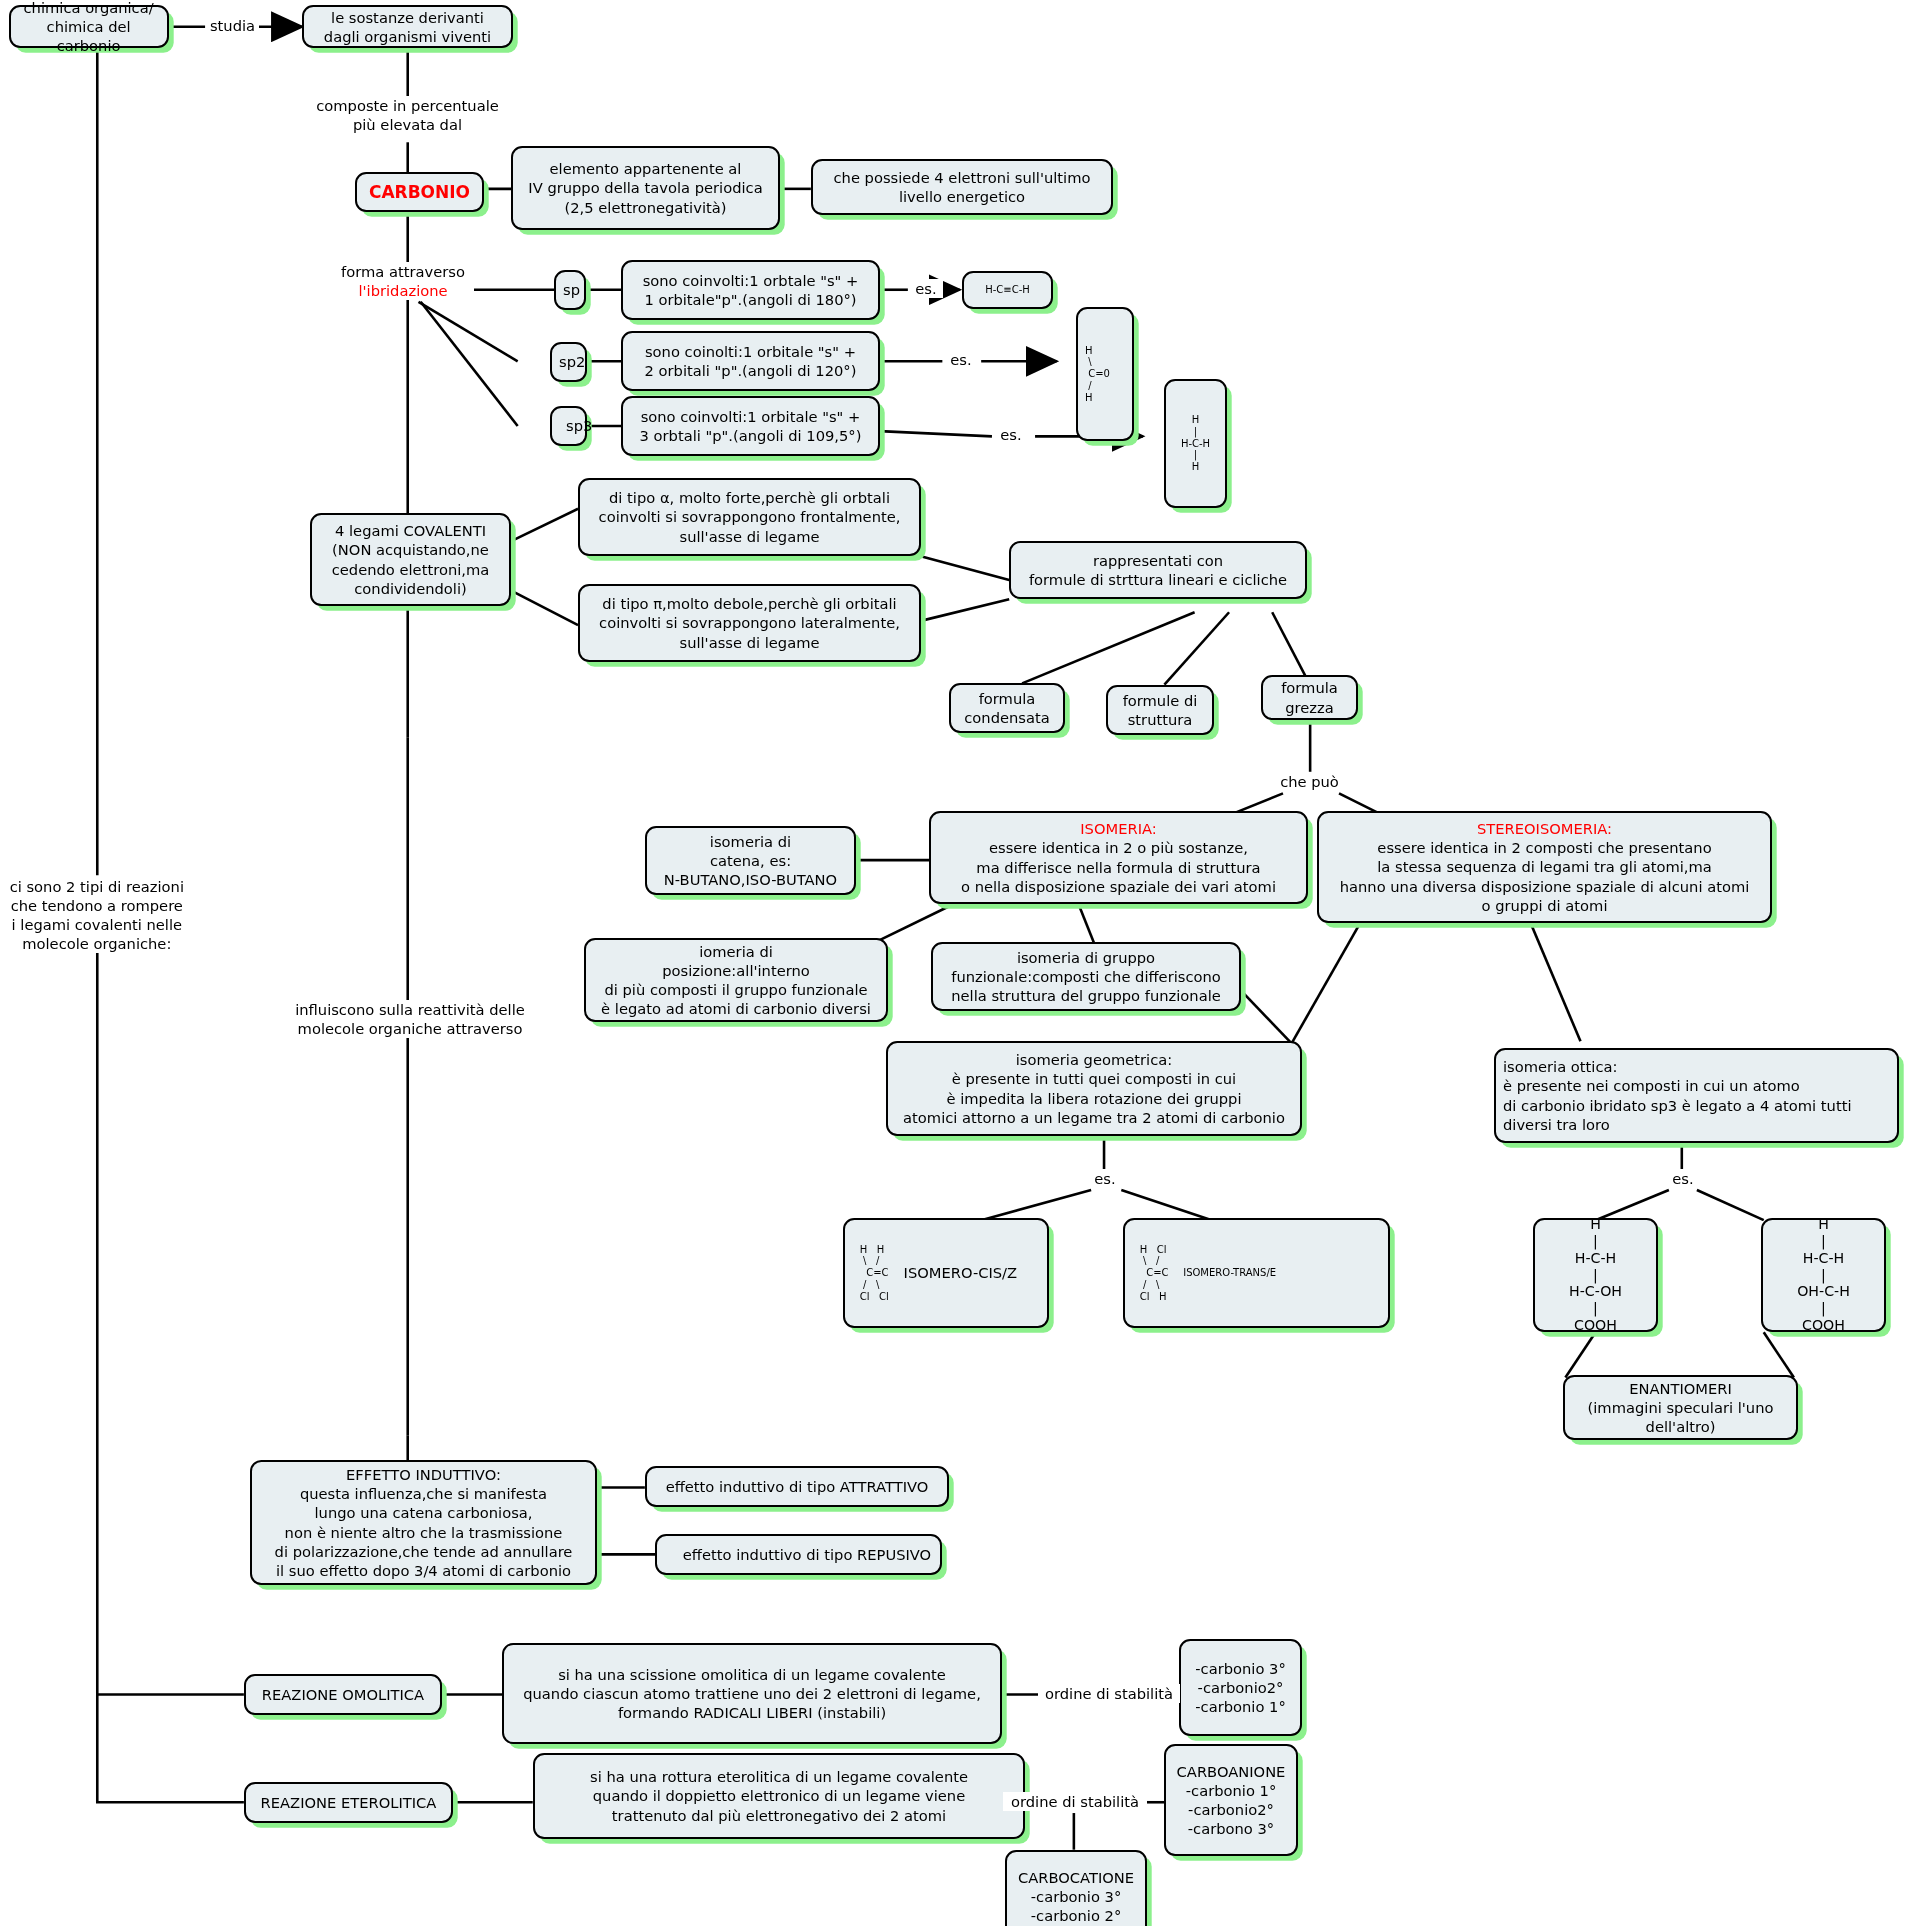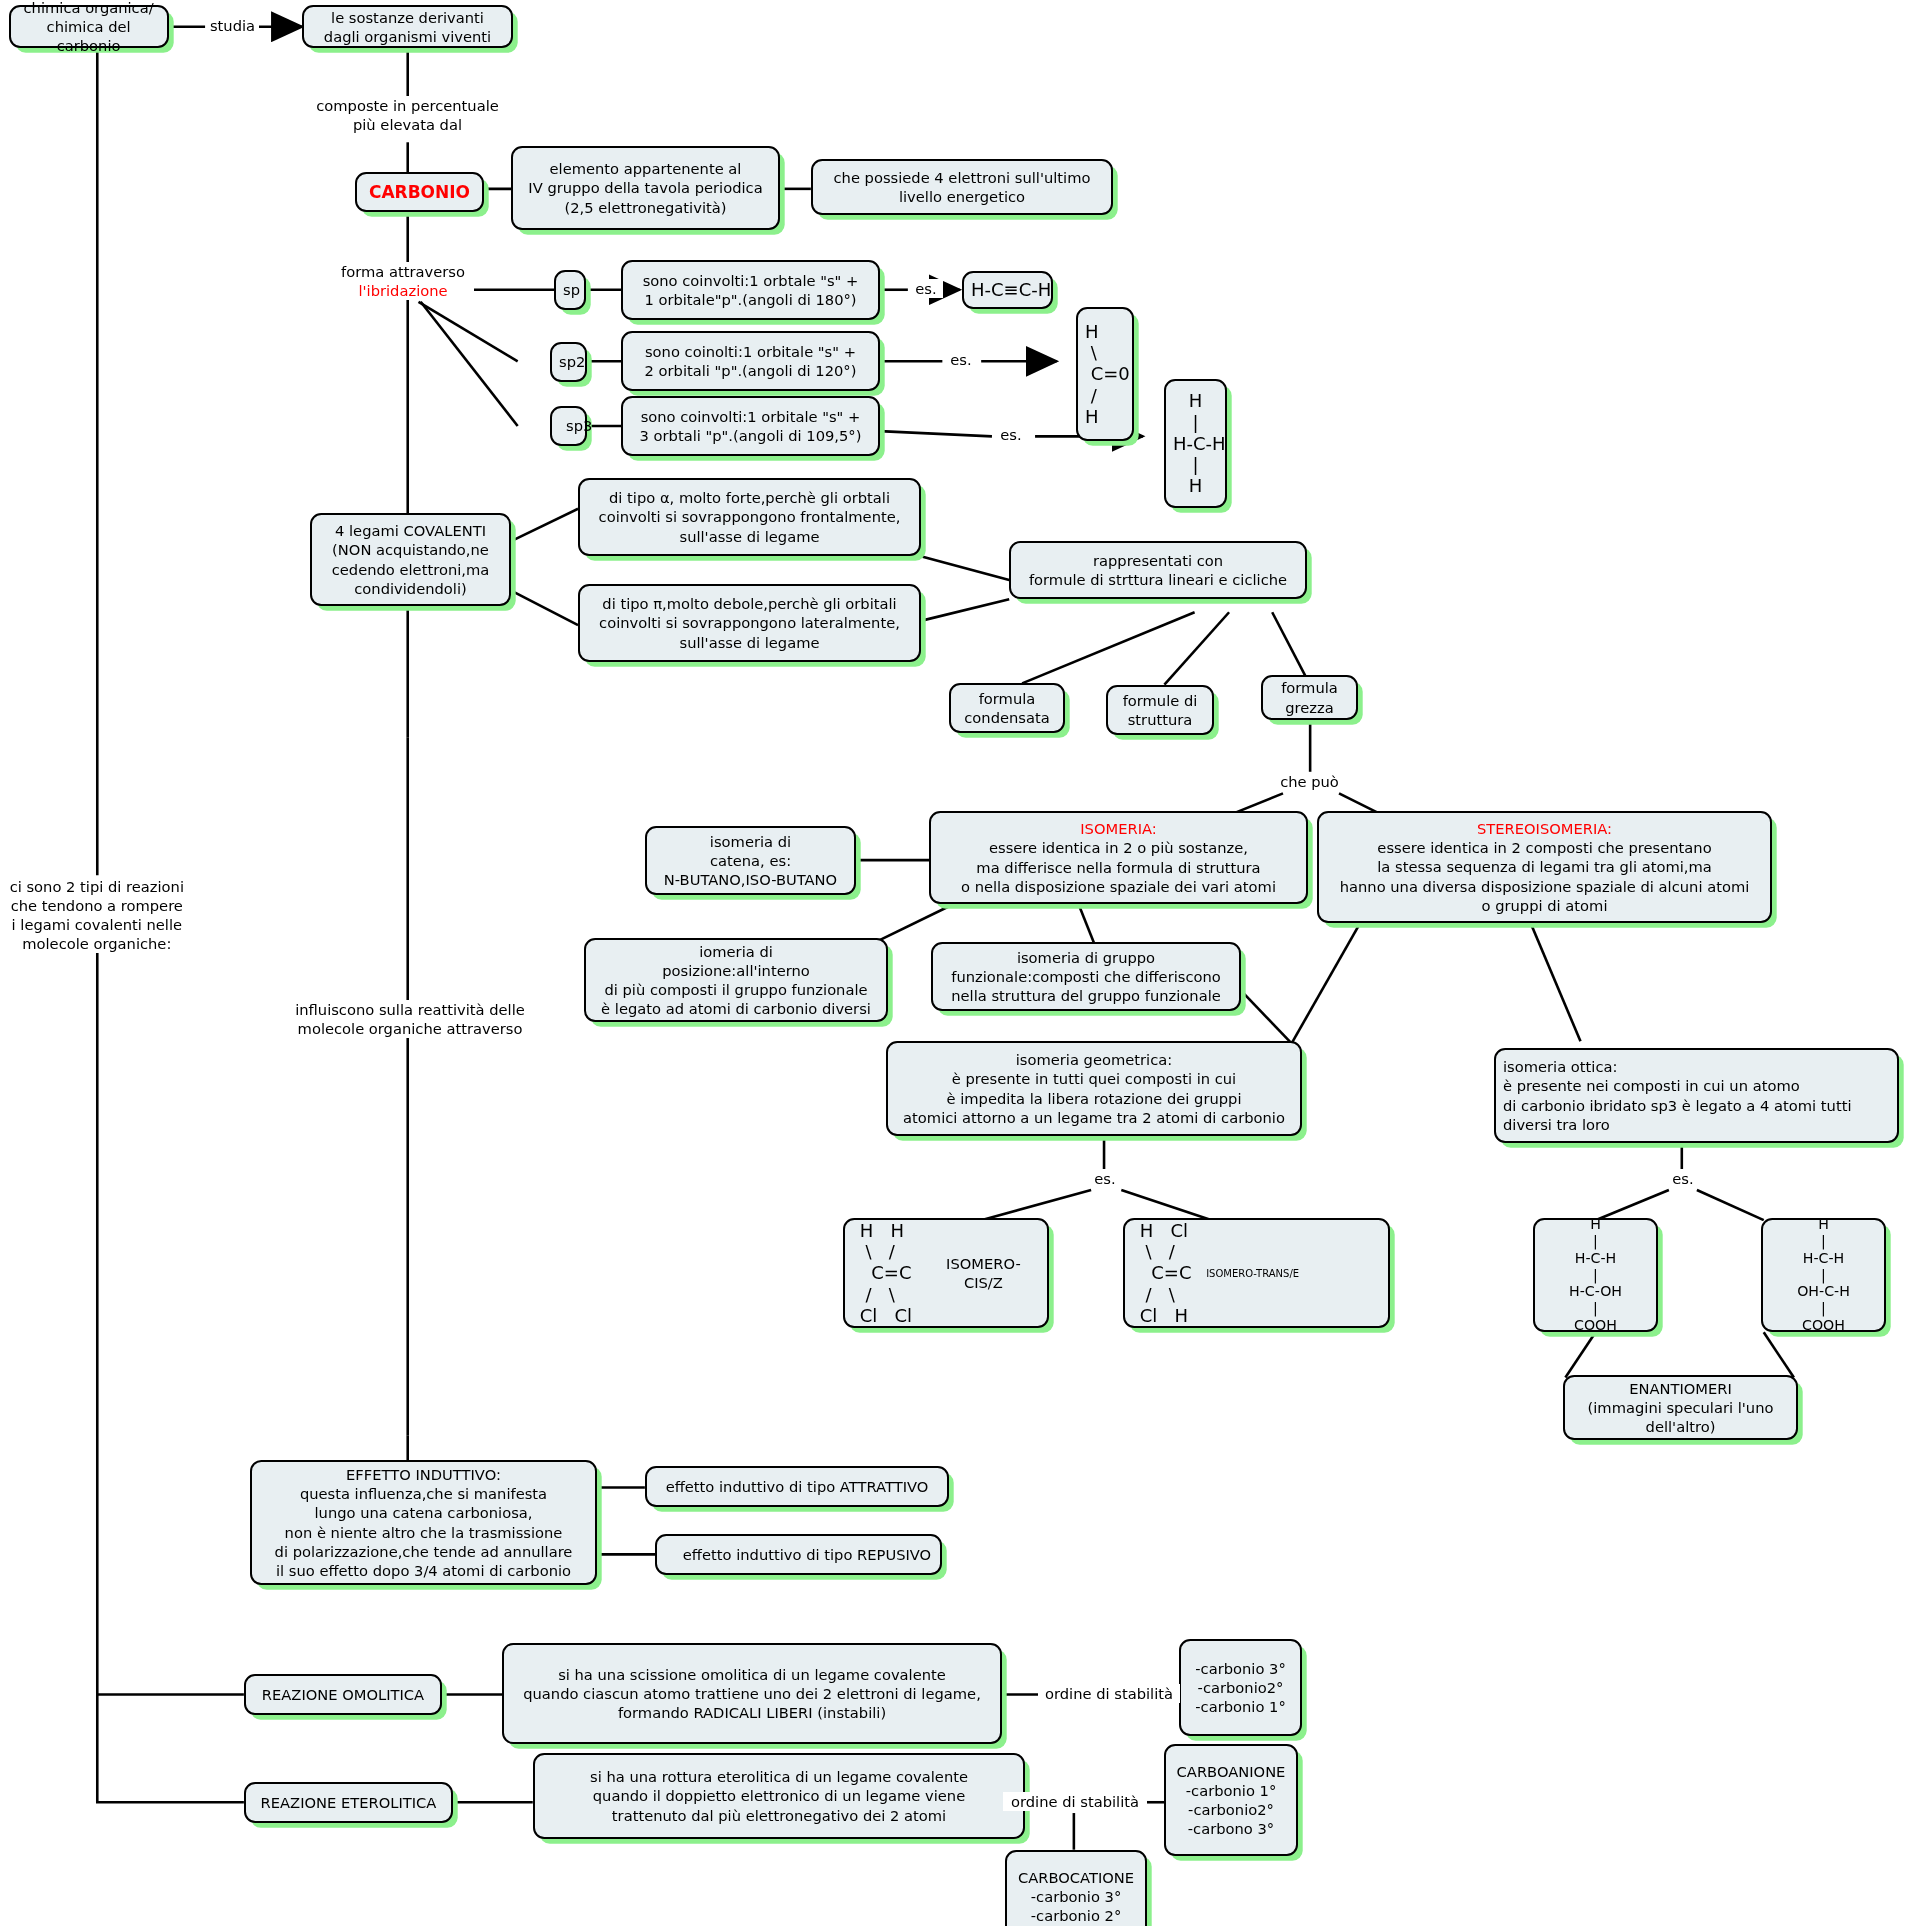--- a/index.html
+++ b/index.html
@@ -41,21 +41,21 @@
     line-height:1.30;
     color:#000000;
     text-align:center;
     background:#ffffff;
     z-index:6;
     white-space:nowrap;
   }
   .lbl.multiline{white-space:normal;}
   .mol{
     font-family:"DejaVu Sans", sans-serif;
-    font-size:18px;
+    font-size:10px;
     line-height:1.18;
     text-align:left;
     white-space:pre;
   }
   .molwrap{display:flex;align-items:center;gap:14.7px;width:100%;justify-content:flex-start;}
   .left{text-align:left;}
 </style>
 </head>
 <body>
 

